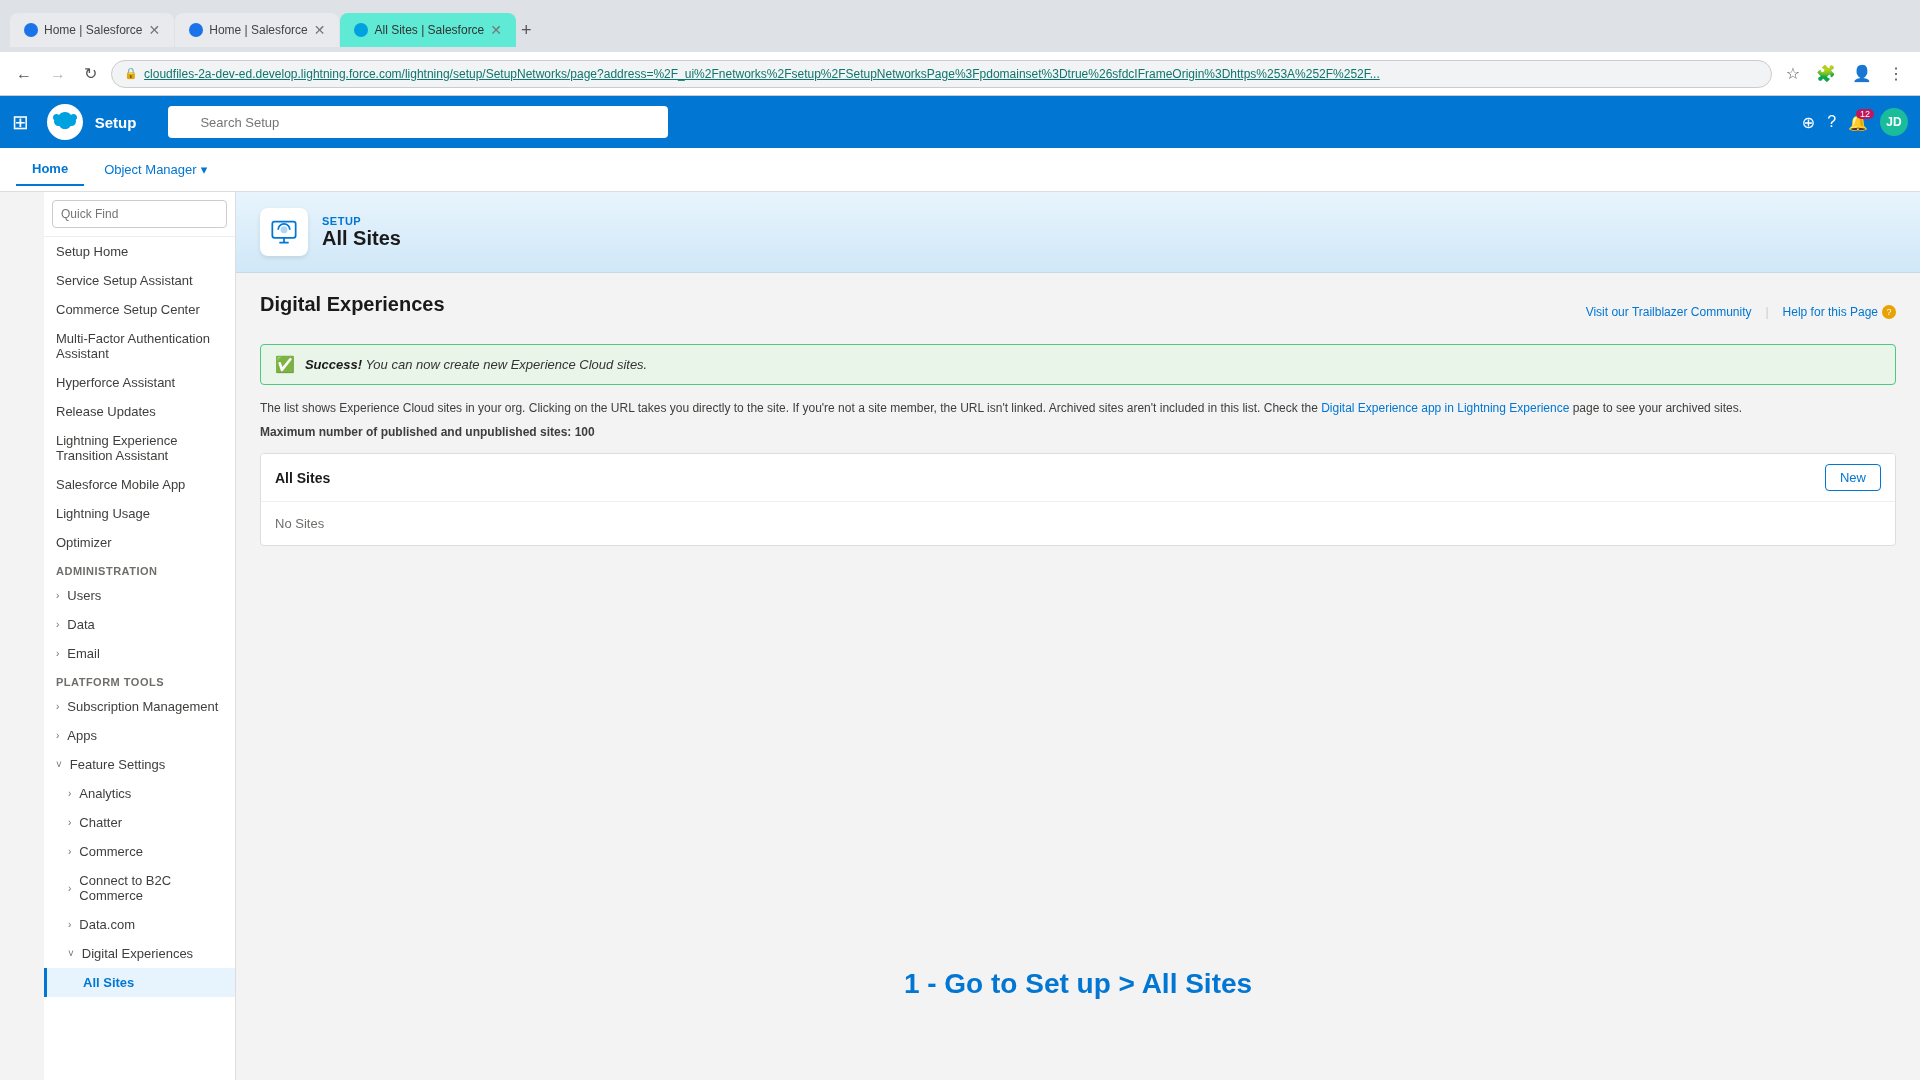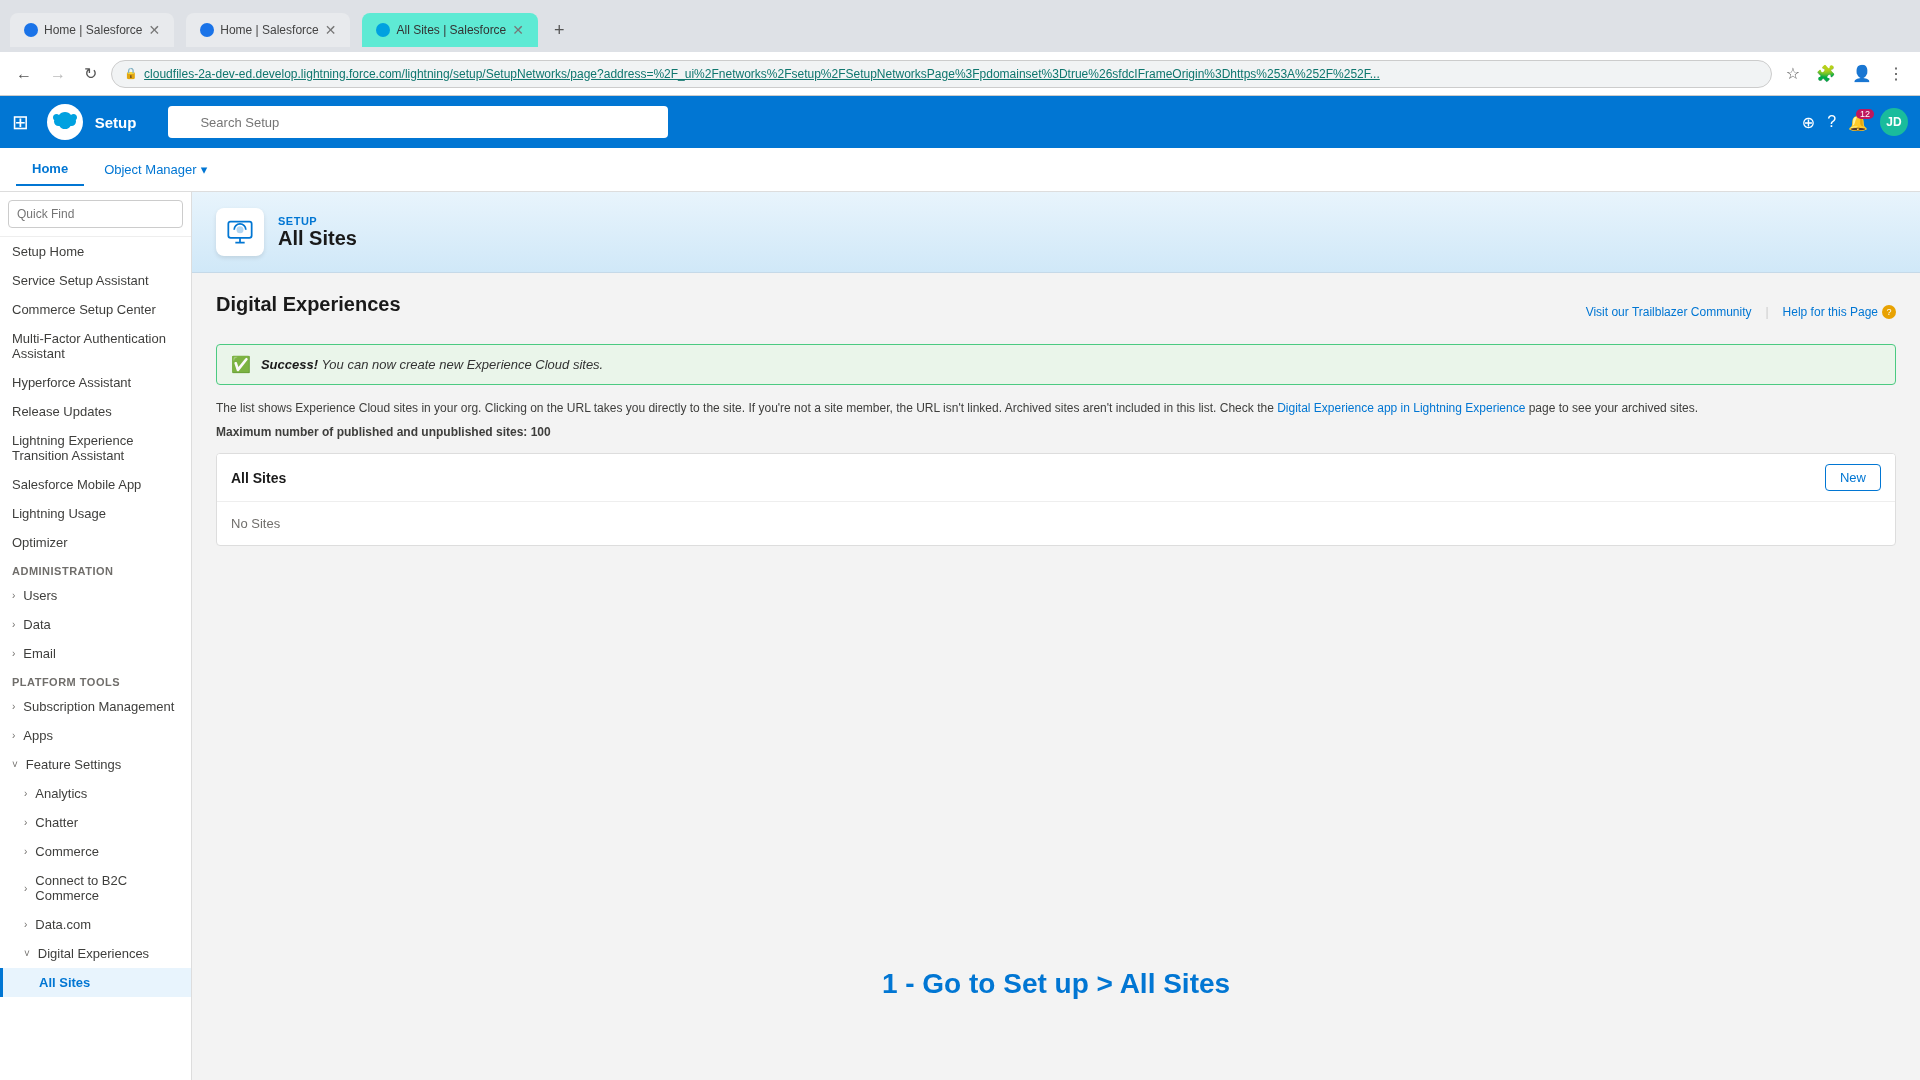--- a/index.html
+++ b/index.html
@@ -1,20 +1,20 @@
 <!DOCTYPE html>
 <html><head>
   <meta charset="utf-8">
   <style>
     * { box-sizing: border-box; margin: 0; padding: 0; }
     body { font-family: 'Salesforce Sans', Arial, sans-serif; font-size: 13px; background: #f3f3f3; color: #333; height: 1080px; overflow: hidden; }
 
     
     .browser-chrome { background: #dee1e6; padding: 8px 10px 0; height: 52px; display: flex; align-items: center; gap: 6px; }
-    .browser-tabs { display: flex; gap: 12px; flex: 1; }
+    .browser-tabs { display: flex; gap: 1px; flex: 1; }
     .browser-tab { display: flex; align-items: center; gap: 6px; padding: 6px 14px; border-radius: 8px 8px 0 0; font-size: 12px; background: #e8eaed; color: #444; cursor: pointer; min-width: 160px; max-width: 220px; height: 34px; }
     .browser-tab.active { background: #5eead4; color: #333; }
     .browser-tab .tab-favicon { width: 14px; height: 14px; border-radius: 50%; }
     .browser-tab .tab-favicon.blue { background: #1a73e8; }
     .browser-tab .tab-favicon.teal { background: #00a1e0; }
     .browser-tab .tab-label { flex: 1; overflow: hidden; text-overflow: ellipsis; white-space: nowrap; }
     .browser-tab .tab-close { color: #777; font-size: 14px; cursor: pointer; }
     .tab-new-btn { background: none; border: none; font-size: 18px; color: #555; cursor: pointer; padding: 4px; }
 
     
@@ -42,21 +42,21 @@
     .notification-badge { position: absolute; top: -4px; right: -6px; background: #be185d; color: #fff; font-size: 9px; border-radius: 10px; padding: 0 4px; min-width: 14px; text-align: center; }
     .avatar-btn { width: 28px; height: 28px; border-radius: 50%; background: #1abc9c; display: flex; align-items: center; justify-content: center; color: #fff; font-size: 12px; font-weight: bold; cursor: pointer; }
 
     
     .sub-nav { background: #fff; height: 44px; display: flex; align-items: center; padding: 0 16px; gap: 4px; border-bottom: 1px solid #ddd; }
     .sub-nav-item { padding: 8px 16px; font-size: 13px; color: #0176d3; cursor: pointer; border-bottom: 2px solid transparent; }
     .sub-nav-item.active { border-bottom: 2px solid #0176d3; color: #0176d3; font-weight: 600; }
     .sub-nav-dropdown { display: flex; align-items: center; gap: 4px; padding: 8px 16px; font-size: 13px; color: #0176d3; cursor: pointer; }
 
     
-    .main-layout { display: flex; height: calc(1080px - 52px - 44px - 52px - 44px); }
+    .main-layout { display: flex; height: calc(1080px - 52px - 44px - 52px - 44px); padding-left: 44px; }
 
     
     .sidebar { width: 192px; background: #fff; border-right: 1px solid #ddd; overflow-y: auto; flex-shrink: 0; }
     .sidebar-search { padding: 8px; border-bottom: 1px solid #eee; }
     .sidebar-search input { width: 100%; height: 28px; border: 1px solid #ccc; border-radius: 4px; padding: 0 8px; font-size: 12px; }
     .sidebar-item { padding: 7px 12px; font-size: 13px; color: #3e3e3c; cursor: pointer; display: flex; align-items: center; gap: 6px; }
     .sidebar-item.active { background: #e8f4fd; color: #0176d3; font-weight: 600; border-left: 3px solid #0176d3; }
     .sidebar-item.indent1 { padding-left: 24px; }
     .sidebar-item.indent2 { padding-left: 36px; }
     .sidebar-section-header { padding: 8px 12px 4px; font-size: 11px; font-weight: 700; color: #706e6b; text-transform: uppercase; letter-spacing: 0.5px; }

